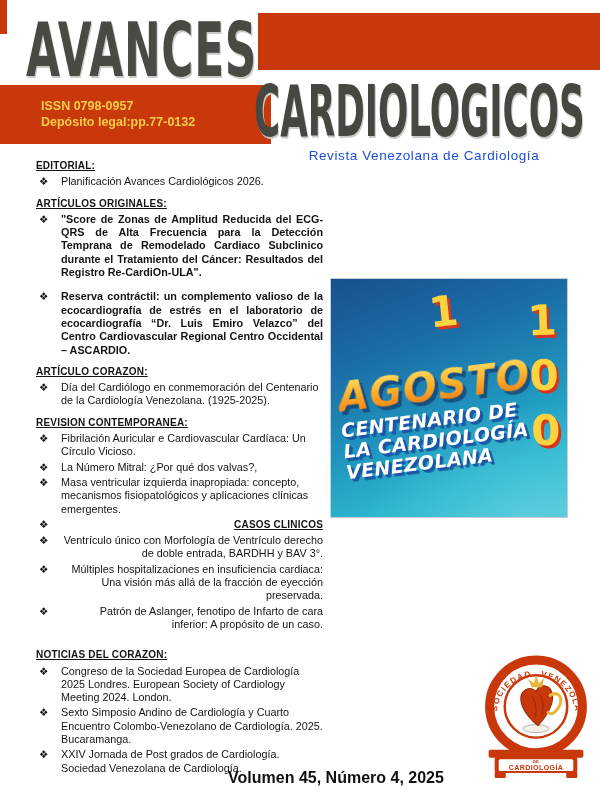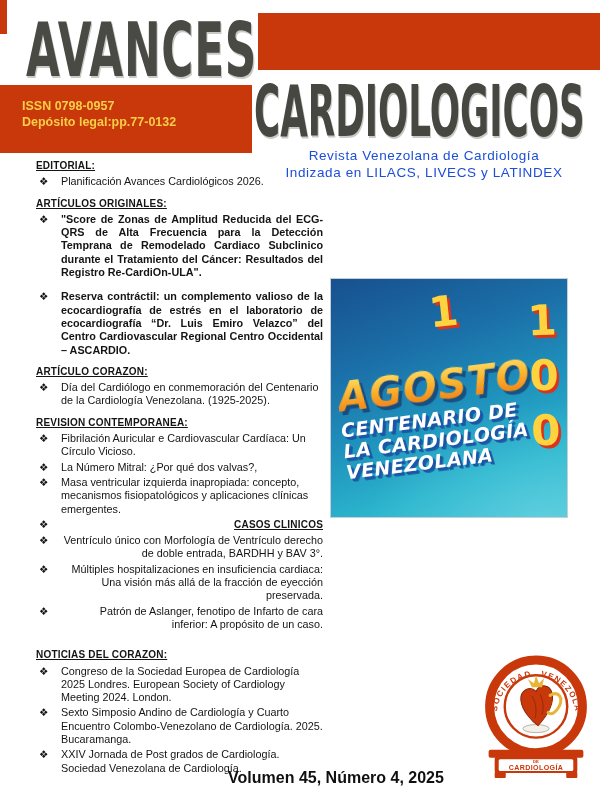--- a/index.html
+++ b/index.html
@@ -9,21 +9,21 @@
   }
   
   .red-sliver{position:absolute;left:0;top:0;width:7px;height:34px;background:#C8380B;}
   .title1{
     position:absolute;left:26px;top:12px;font-family:"DejaVu Sans",sans-serif;
     font-weight:bold;font-size:60px;line-height:60px;color:#4A4A45;
     letter-spacing:1px;transform:scale(0.73,1.25);transform-origin:0 0;
     white-space:nowrap;text-shadow:1.5px 1.5px 0 #c9c9c6;
   }
   .red-block{position:absolute;left:258px;top:13px;width:342px;height:57px;background:#C8380B;}
-  .red-banner{position:absolute;left:0;top:85px;width:252px;height:68px;background:#C8380B;}
+  .red-banner{position:absolute;left:0;top:85px;width:252px;height:59px;background:#C8380B;padding-left:19px;}
   .issn-text{
     padding:13px 0 0 22px;color:#F8CE46;font-weight:bold;font-size:12.5px;line-height:16px;
   }
   .title2{
     position:absolute;left:254px;top:76px;font-family:"DejaVu Sans",sans-serif;
     font-weight:bold;font-size:54px;line-height:54px;color:#474742;
     transform:scale(0.66,1.33);transform-origin:0 0;white-space:nowrap;
     text-shadow:1.5px 1.5px 0 #c9c9c6;
   }
   .tagline{
@@ -107,21 +107,20 @@
     <div class="issn-text">
       <div>ISSN 0798-0957</div>
       <div>Depósito legal:pp.77-0132</div>
     </div>
   </div>
 
   <div class="title2">CARDIOLOGICOS</div>
 
   <div class="tagline">
     <div>Revista Venezolana de Cardiología</div>
-    <div>Indizada en LILACS, LIVECS y LATINDEX</div>
   </div>
 
   <div class="toc">
 
     <div class="sec">
       <h3>EDITORIAL:</h3>
       <div class="item">
         <span class="bul">❖</span>
         <span class="txt">Planificación Avances Cardiológicos 2026.</span>
       </div>

